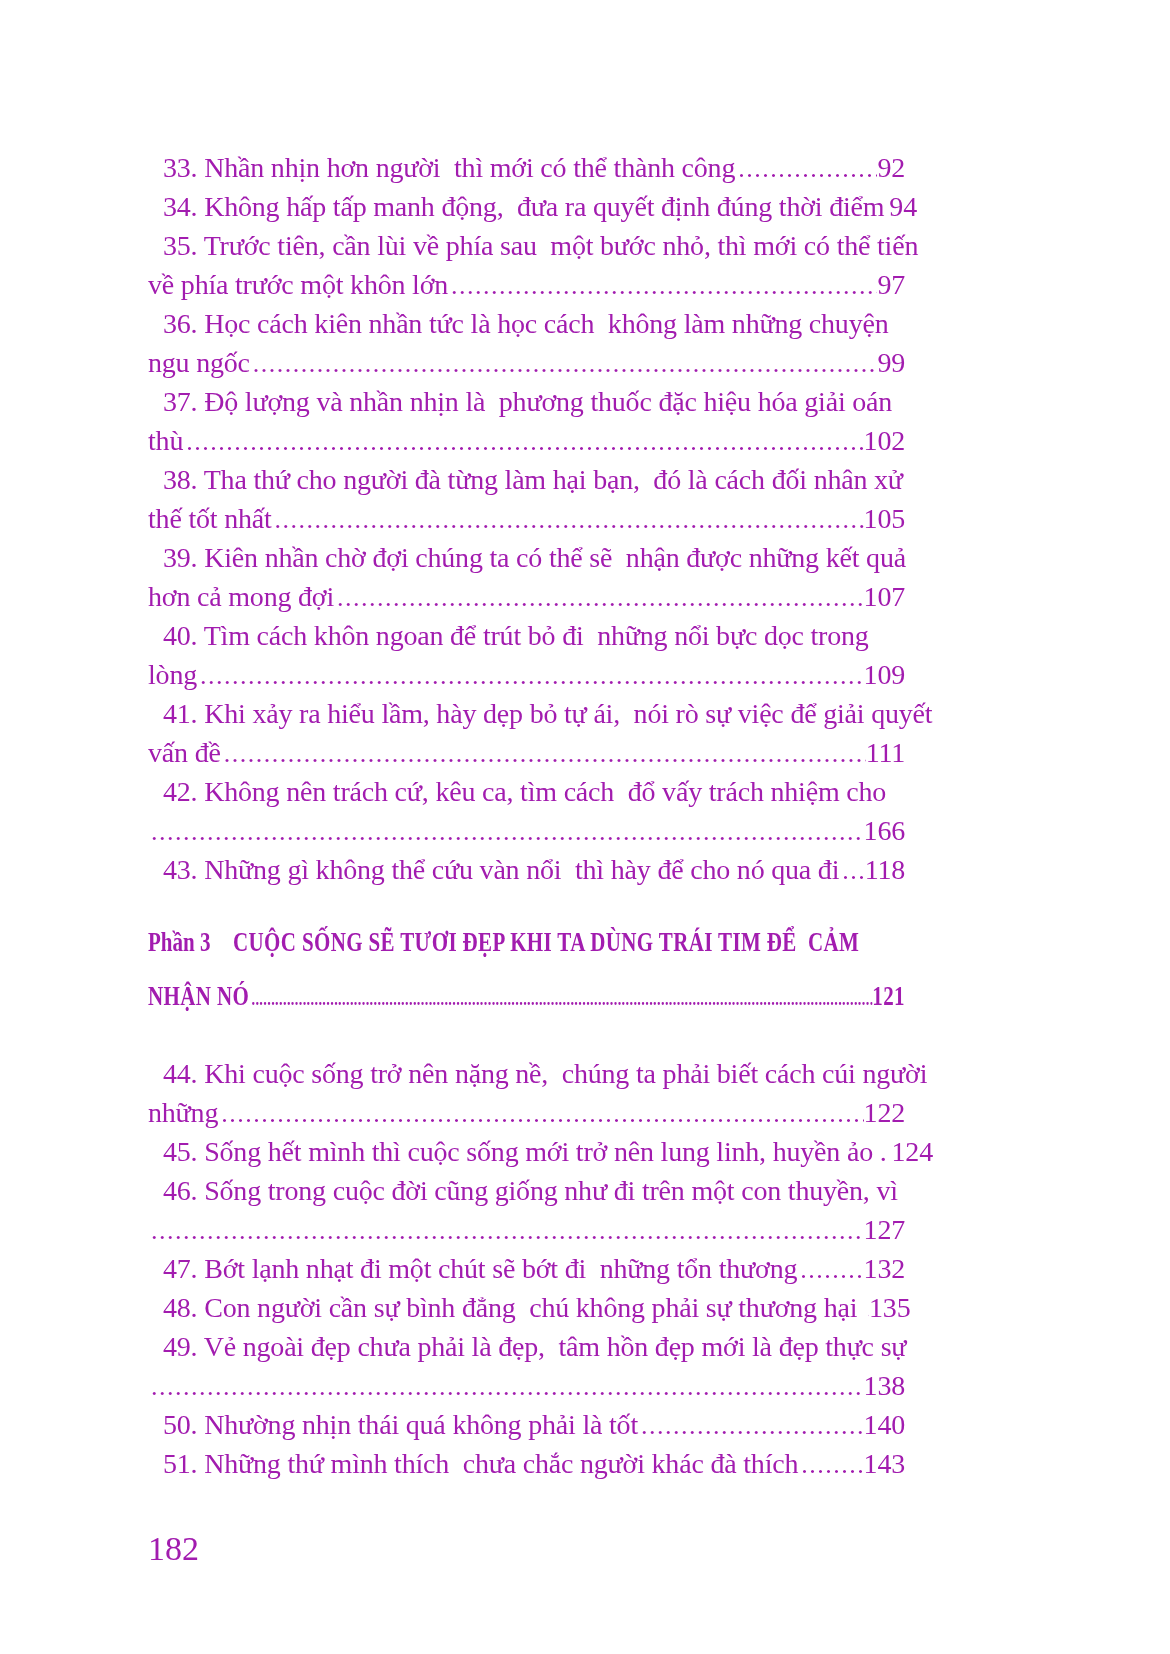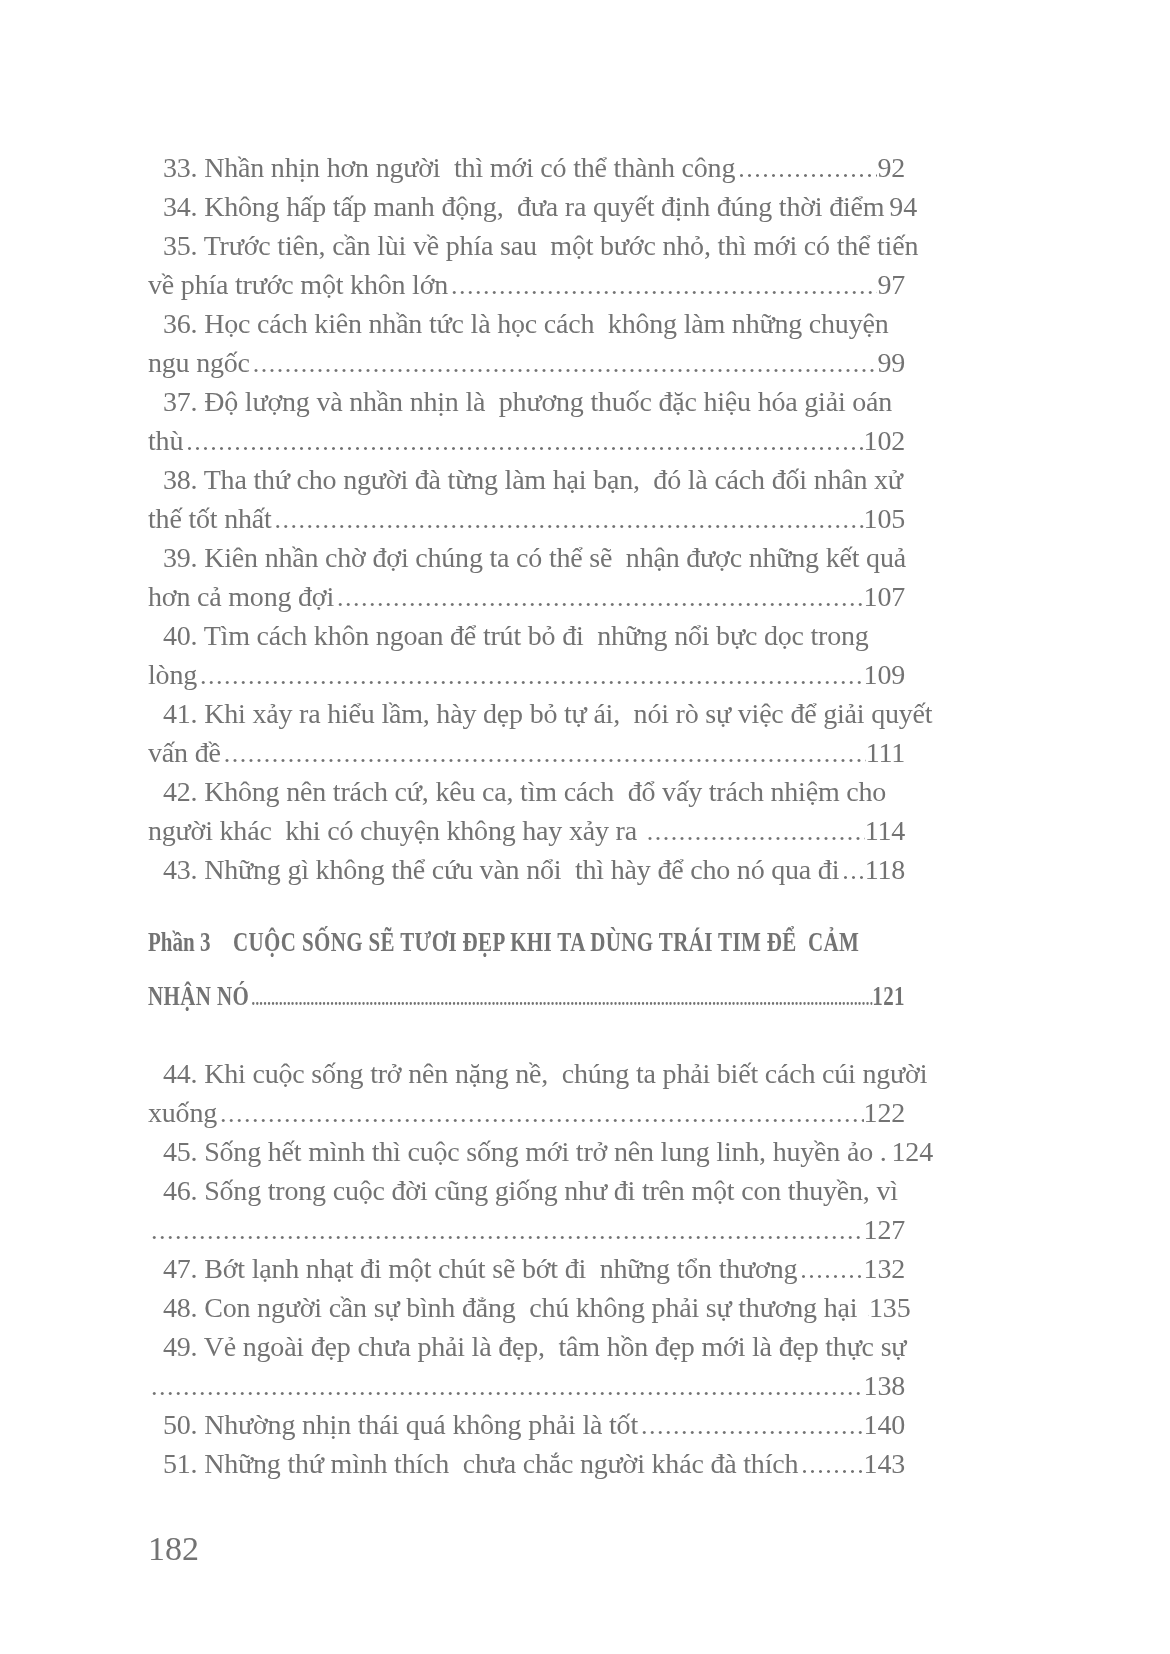--- a/index.html
+++ b/index.html
@@ -1,21 +1,21 @@
 <!DOCTYPE html>
 <html><head>
 <meta charset="utf-8">
 <style>
   html, body { margin: 0; padding: 0; background: #ffffff; }
   .page {
     position: relative;
     width: 1170px;
     height: 1654px;
     background: #ffffff;
-    color: #737373;
+    color: #a21caf;
     font-family: "Liberation Serif", "DejaVu Serif", serif;
     overflow: hidden;
   }
   .toc {
     padding: 148px 265px 0 148px; 
   }
   
   .row {
     display: flex;
     align-items: baseline;
@@ -164,23 +164,22 @@
     <span class="text">vấn đề</span>
     <span class="leader"></span>
     <span class="page-num">111</span>
   </div>
         <div class="row first">
     <span class="text">42. Không nên trách cứ, kêu ca, tìm cách  đổ vấy trách nhiệm cho</span>
     <span class="leader blank"></span>
     <span class="page-num"></span>
   </div>
         <div class="row">
-    <span class="text">người khác  khi có chuyện không hay xảy ra </span>
-    <span class="leader"></span>
-    <span class="page-num">114</span>
+    <span class="leader"></span>
+    <span class="page-num">166</span>
   </div>
         <div class="row first">
     <span class="text">43. Những gì không thể cứu vàn nổi  thì hày để cho nó qua đi</span>
     <span class="leader"></span>
     <span class="page-num">118</span>
   </div>
       </div>
 
     <div class="heading-block">
       <div class="hrow">
@@ -194,21 +193,21 @@
       </div>
     </div>
 
     <div id="rows-b">
         <div class="row first">
     <span class="text">44. Khi cuộc sống trở nên nặng nề,  chúng ta phải biết cách cúi người</span>
     <span class="leader blank"></span>
     <span class="page-num"></span>
   </div>
         <div class="row">
-    <span class="text">xuống</span>
+    <span class="text">những</span>
     <span class="leader"></span>
     <span class="page-num">122</span>
   </div>
         <div class="row first">
     <span class="text">45. Sống hết mình thì cuộc sống mới trở nên lung linh, huyền ảo .</span>
     <span class="leader blank"></span>
     <span class="page-num">124</span>
   </div>
         <div class="row first">
     <span class="text">46. Sống trong cuộc đời cũng giống như đi trên một con thuyền, vì</span>

